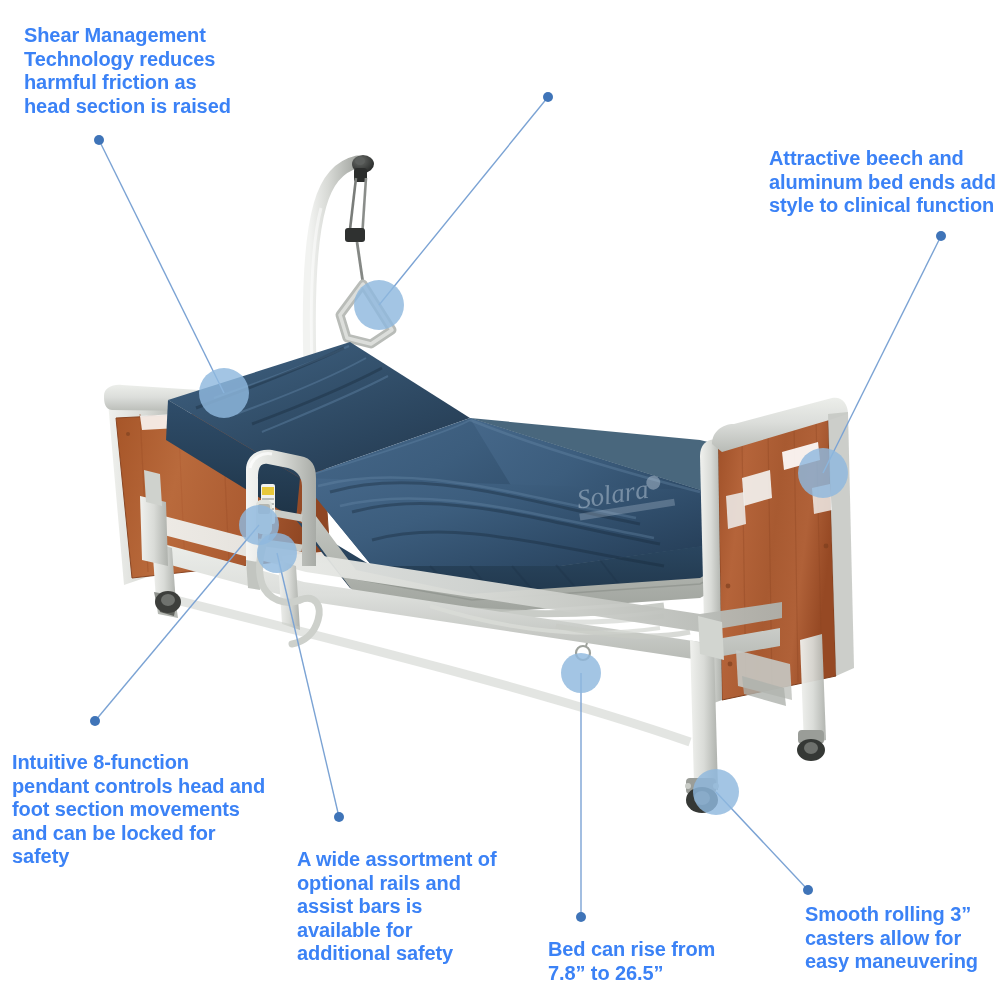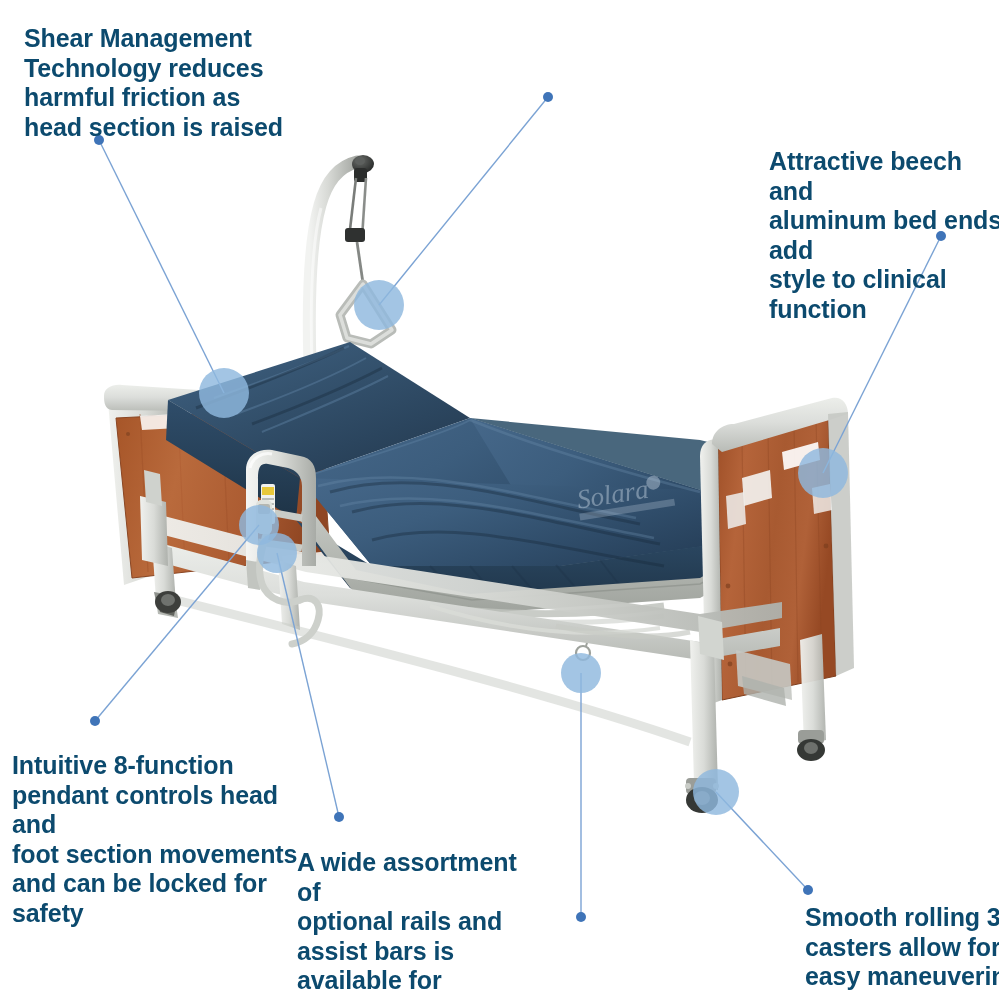--- a/index.html
+++ b/index.html
@@ -14,23 +14,23 @@
     position: relative;
     width: 999px;
     height: 999px;
     background: #ffffff;
     overflow: hidden;
   }
 
   
   .callout {
     position: absolute;
-    color: #0c4a6e;
+    color: #3b82f6;
     font-weight: bold;
-    font-size: 25px;
+    font-size: 20px;
     line-height: 1.18;
     letter-spacing: -0.1px;
     white-space: pre-line;
   }
 
   
   #overlay {
     position: absolute;
     left: 0; top: 0;
     width: 999px;
@@ -358,18 +358,20 @@
 foot section movements
 and can be locked for
 safety</div>
 
   <div class="callout" style="left:297px; top:848px; width:230px;">A wide assortment of
 optional rails and
 assist bars is
 available for
 additional safety</div>
 
+  <div class="callout" style="left:548px; top:938px; width:240px;">Bed can rise from
+7.8” to 26.5”</div>
 
   <div class="callout" style="left:805px; top:903px; width:220px;">Smooth rolling 3”
 casters allow for
 easy maneuvering</div>
 
 </div>
 
 </body></html>

